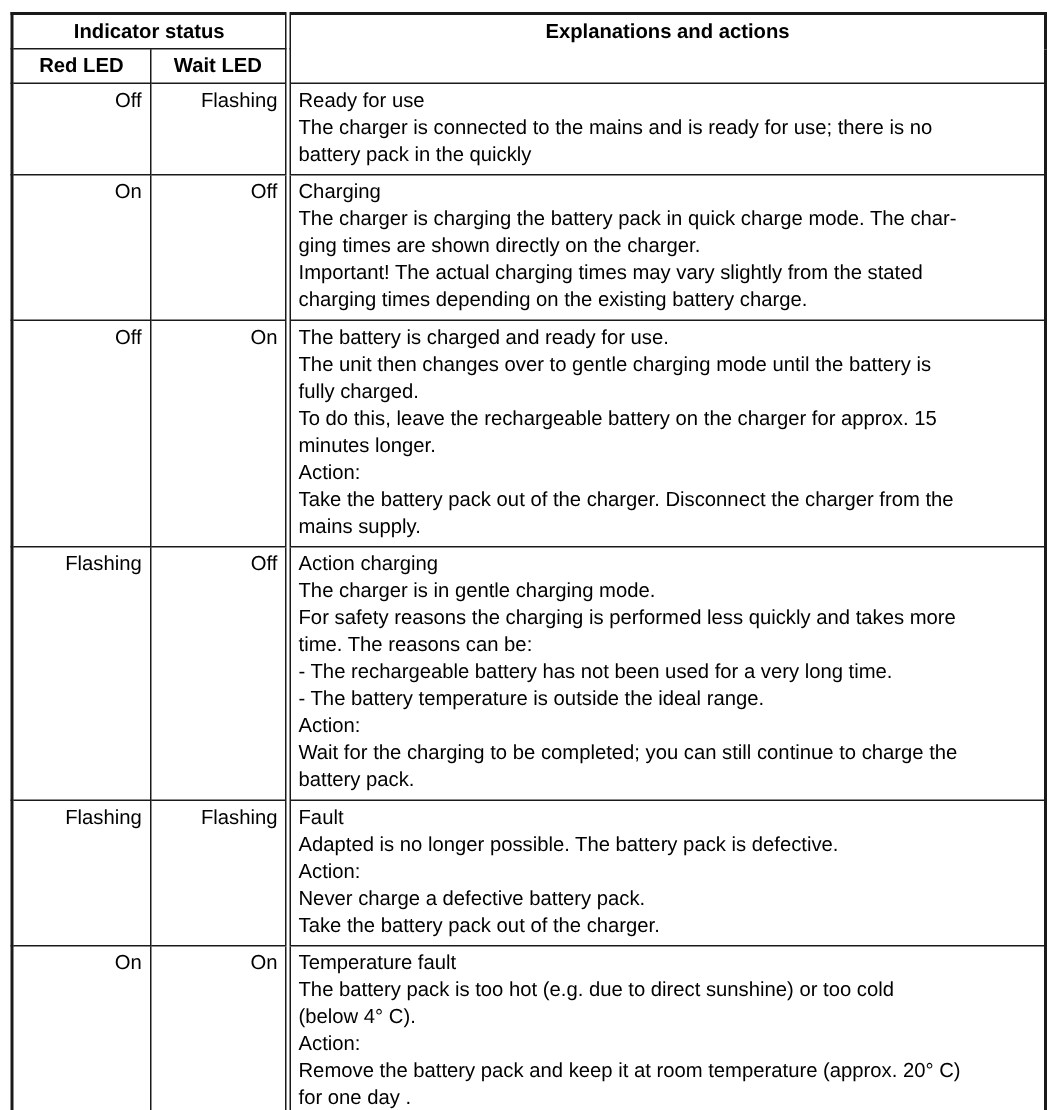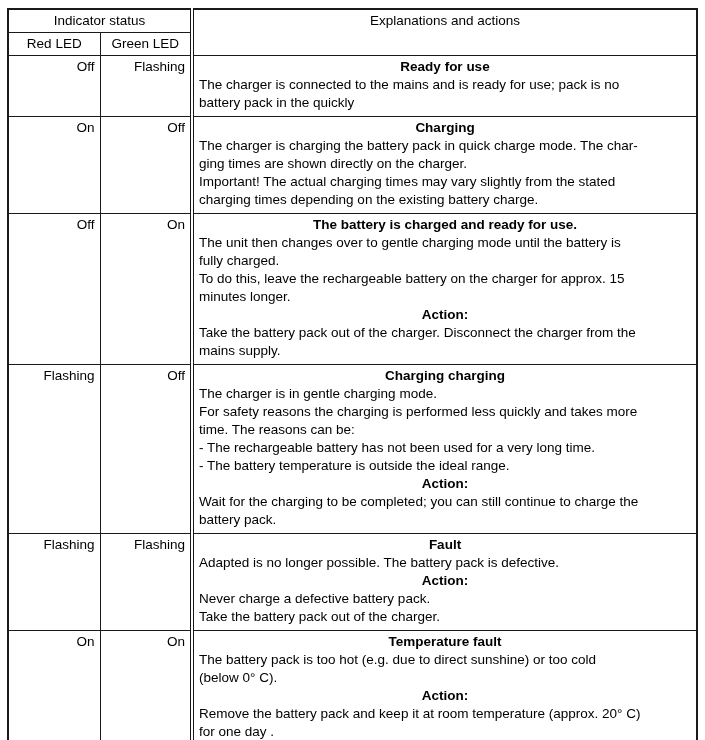--- a/index.html
+++ b/index.html
@@ -28,68 +28,67 @@
   col.c-expl  { width: auto; }
   th, td {
     border: 1px solid #1a1a1a;
     vertical-align: top;
     font-size: 13.5px;
     padding: 2px 5px 4px 5px;
     box-sizing: border-box;
   }
   th {
     text-align: center;
-    font-weight: normal;
+    font-weight: bold;
     padding: 2px 4px 2px 4px;
     line-height: 18px;
   }
   td.expl, th.expl {
     border-left: 4px double #1a1a1a;
     margin-left: 44px;
   }
   td.led {
     line-height: 18px;
     text-align: right;
   }
   .line {
     line-height: 18px;
     white-space: normal;
   }
   .bold {
-    font-weight: bold;
-    text-align: center;
+    font-weight: normal;
   }
 </style>
 </head>
 <body>
 
 <div class="page">
   <table class="indicator-table">
     <colgroup>
       <col class="c-red">
       <col class="c-green">
       <col class="c-expl">
     </colgroup>
     <thead>
       <tr>
         <th colspan="2">Indicator status</th>
         <th rowspan="2" class="expl">Explanations and actions</th>
       </tr>
       <tr>
         <th>Red LED</th>
-        <th>Green LED</th>
+        <th>Wait LED</th>
       </tr>
     </thead>
     <tbody>
         <tr>
           <td class="led">Off</td>
           <td class="led">Flashing</td>
           <td class="expl">
             <div class="line bold">Ready for use</div>
-            <div class="line">The charger is connected to the mains and is ready for use; pack is no</div>
+            <div class="line">The charger is connected to the mains and is ready for use; there is no</div>
             <div class="line">battery pack in the quickly</div>
           </td>
         </tr>
         <tr>
           <td class="led">On</td>
           <td class="led">Off</td>
           <td class="expl">
             <div class="line bold">Charging</div>
             <div class="line">The charger is charging the battery pack in quick charge mode. The char-</div>
             <div class="line">ging times are shown directly on the charger.</div>
@@ -108,21 +107,21 @@
             <div class="line">minutes longer.</div>
             <div class="line bold">Action:</div>
             <div class="line">Take the battery pack out of the charger. Disconnect the charger from the</div>
             <div class="line">mains supply.</div>
           </td>
         </tr>
         <tr>
           <td class="led">Flashing</td>
           <td class="led">Off</td>
           <td class="expl">
-            <div class="line bold">Charging charging</div>
+            <div class="line bold">Action charging</div>
             <div class="line">The charger is in gentle charging mode.</div>
             <div class="line">For safety reasons the charging is performed less quickly and takes more</div>
             <div class="line">time. The reasons can be:</div>
             <div class="line">- The rechargeable battery has not been used for a very long time.</div>
             <div class="line">- The battery temperature is outside the ideal range.</div>
             <div class="line bold">Action:</div>
             <div class="line">Wait for the charging to be completed; you can still continue to charge the</div>
             <div class="line">battery pack.</div>
           </td>
         </tr>
@@ -136,21 +135,21 @@
             <div class="line">Never charge a defective battery pack.</div>
             <div class="line">Take the battery pack out of the charger.</div>
           </td>
         </tr>
         <tr>
           <td class="led">On</td>
           <td class="led">On</td>
           <td class="expl">
             <div class="line bold">Temperature fault</div>
             <div class="line">The battery pack is too hot (e.g. due to direct sunshine) or too cold</div>
-            <div class="line">(below 0° C).</div>
+            <div class="line">(below 4° C).</div>
             <div class="line bold">Action:</div>
             <div class="line">Remove the battery pack and keep it at room temperature (approx. 20° C)</div>
             <div class="line">for one day .</div>
           </td>
         </tr>
       </tbody>
   </table>
 </div>
 
 </body></html>

